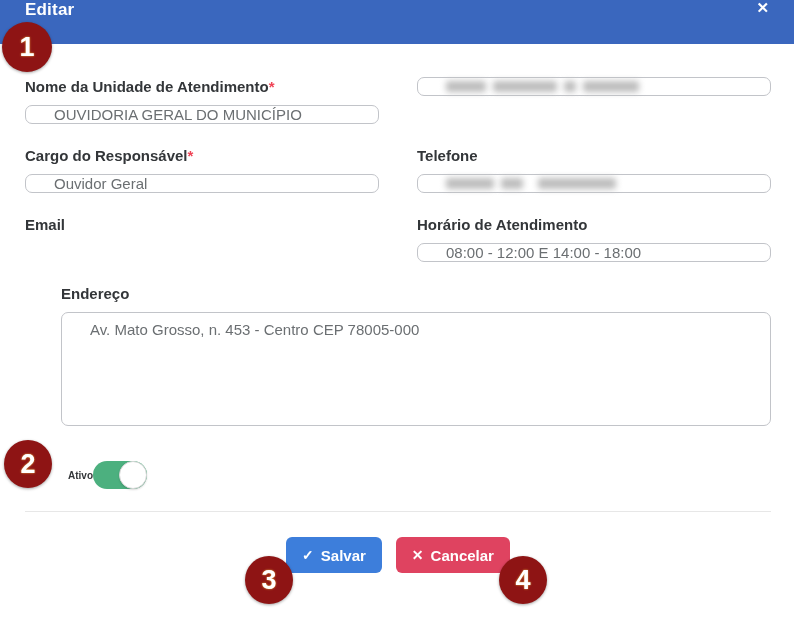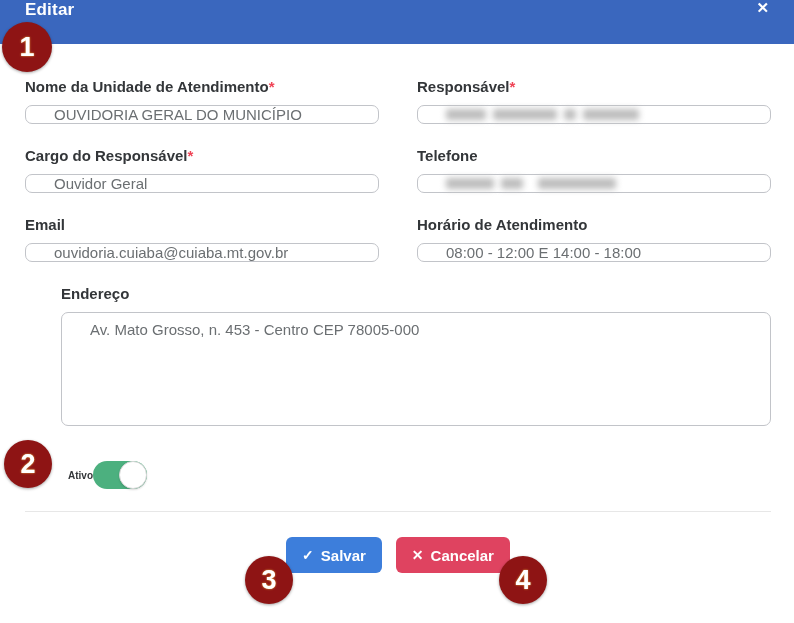--- a/index.html
+++ b/index.html
@@ -174,21 +174,20 @@
   </div>
 
   <div class="modal-body">
 
     <div class="grid-row">
       <div class="field">
         <label><span>Nome da Unidade de Atendimento</span><span class="req">*</span></label>
         <input class="text-input" type="text" value="OUVIDORIA GERAL DO MUNICÍPIO" style="">
       </div>
       <div class="field">
-        <label><span>Responsável</span><span class="req">*</span></label>
         <div class="input-like">
           <span class="rblock" style="width:40px"></span>
           <span class="rblock" style="width:64px"></span>
           <span class="rblock" style="width:12px"></span>
           <span class="rblock" style="width:56px"></span>
         </div>
       </div>
     </div>
 
     <div class="grid-row">
@@ -202,21 +201,20 @@
           <span class="rblock" style="width:48px"></span>
           <span class="rblock" style="width:22px"></span>
           <span class="rblock" style="width:78px;margin-left:8px"></span>
         </div>
       </div>
     </div>
 
     <div class="grid-row">
       <div class="field">
         <label>Email</label>
-        <input class="text-input" type="text" value="ouvidoria.cuiaba@cuiaba.mt.gov.br" style="">
       </div>
       <div class="field">
         <label>Horário de Atendimento</label>
         <input class="text-input" type="text" value="08:00 - 12:00 E 14:00 - 18:00" style="">
       </div>
     </div>
 
     <div class="grid-row area-row">
       <div class="field full">
         <label>Endereço</label>

